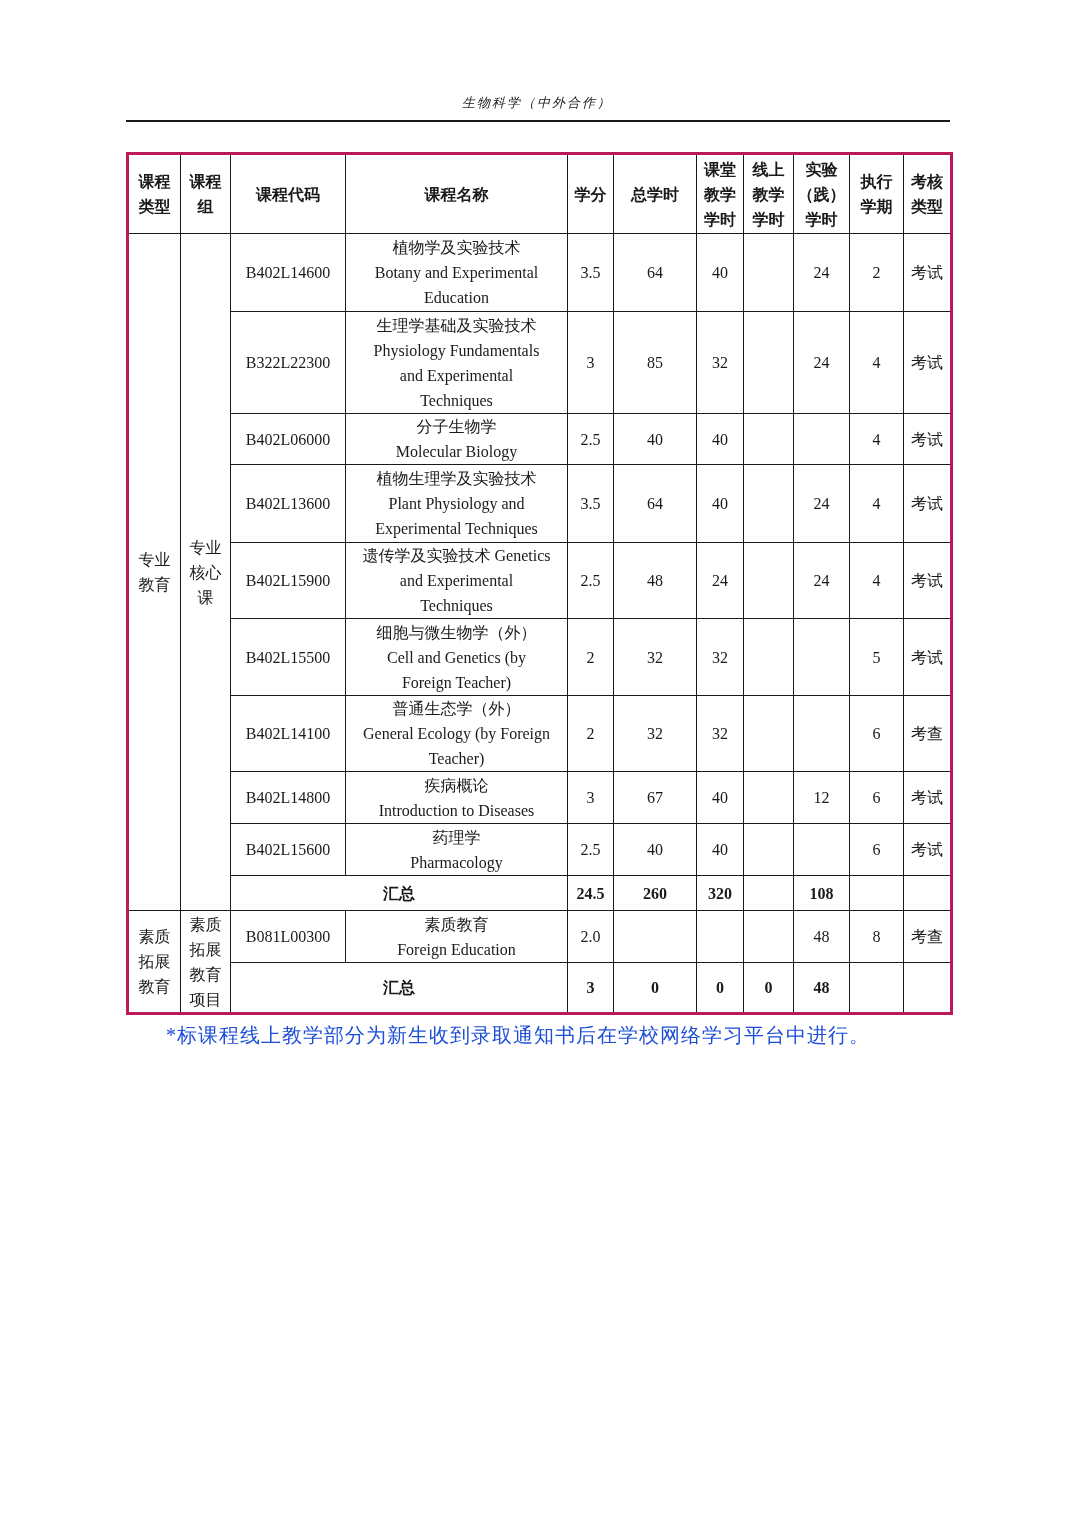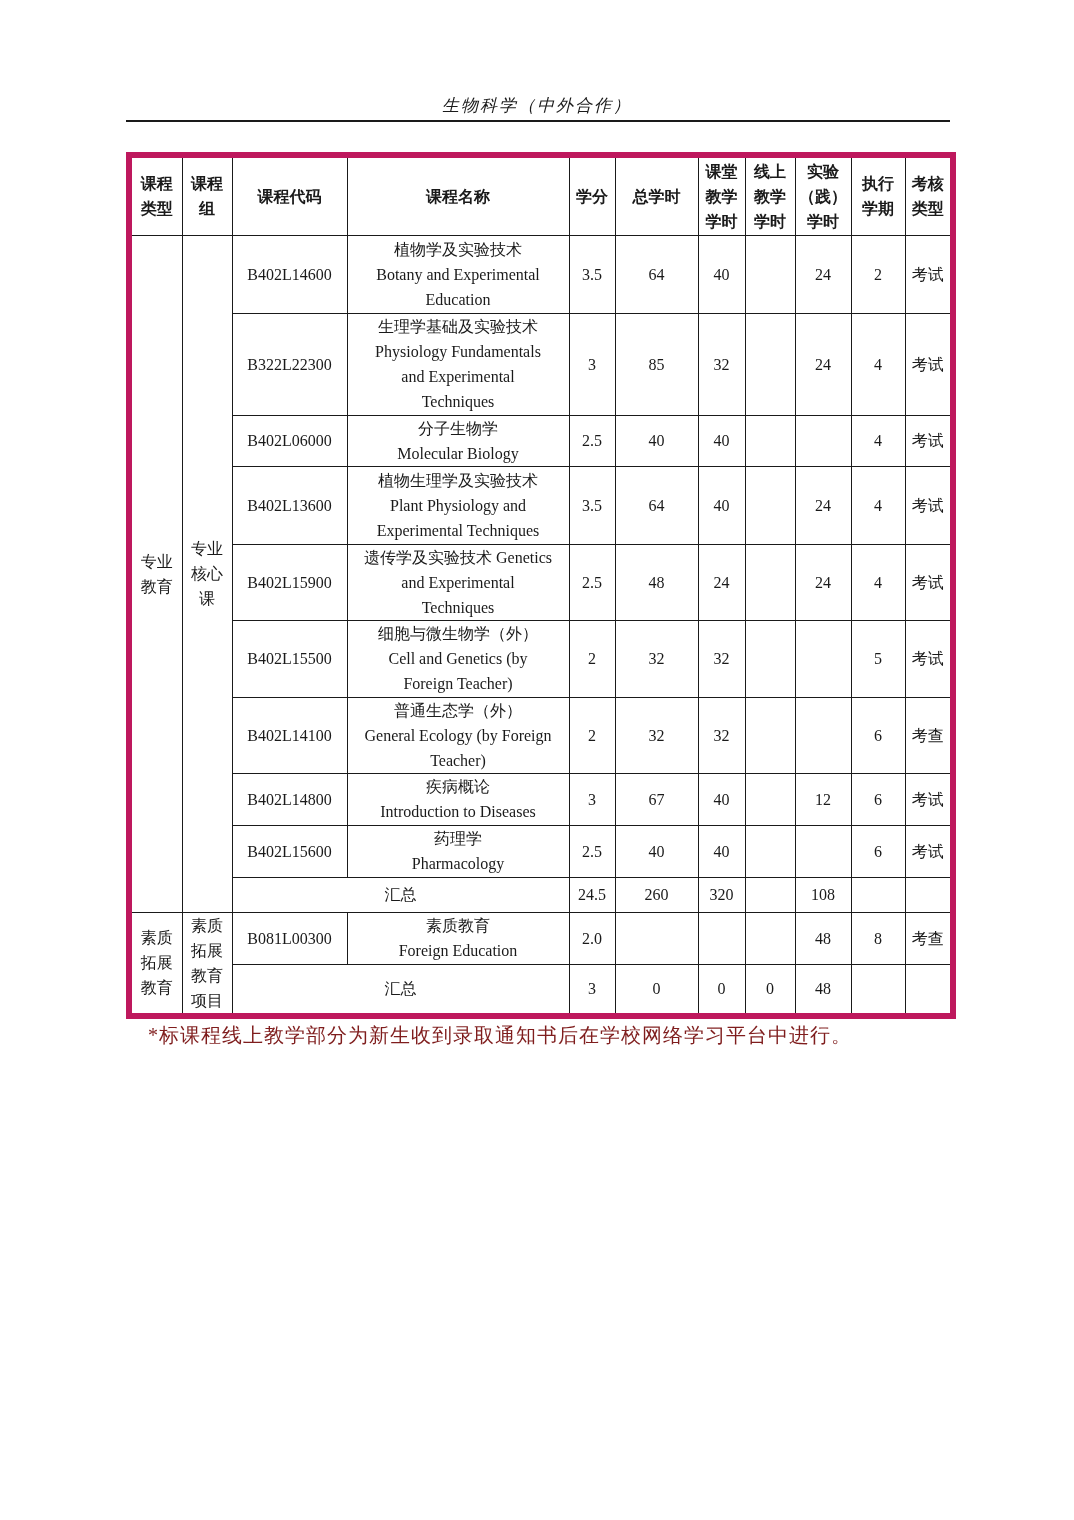--- a/index.html
+++ b/index.html
@@ -13,21 +13,21 @@
     position: relative;
     font-family: "Liberation Serif", "DejaVu Serif", serif;
     color: #111111;
   }
   .page-title {
     position: absolute;
     top: 94px;
     left: 0;
     width: 100%;
     text-align: center;
-    font-size: 17px;
+    font-size: 13px;
     font-style: italic;
     letter-spacing: 2px;
     color: #1a1a1a;
   }
   .title-rule {
     position: absolute;
     top: 120px;
     left: 126px;
     width: 824px;
     height: 0;
@@ -48,35 +48,35 @@
     vertical-align: middle;
     font-size: 16px;
     line-height: 25px;
     padding: 0 3px;
     white-space: pre-line;
     font-weight: normal;
     color: #1a1a1a;
     overflow: hidden;
   }
   table.curriculum {
-    border: 6px solid #be185d;
+    border: 3px solid #be185d;
   }
   tr.head th {
     font-weight: bold;
   }
   tr.sum td {
-    font-weight: normal;
+    font-weight: bold;
   }
   .footnote {
     position: absolute;
     top: 1022px;
-    left: 148px;
+    left: 166px;
     font-size: 20px;
     letter-spacing: 1px;
-    color: #7f1d1d;
+    color: #1d4ed8;
     text-align: right;
   }
 </style>
 </head>
 <body>
 
 <div class="page-title">生物科学（中外合作）</div>
 <div class="title-rule"></div>
 
 <table class="curriculum">

